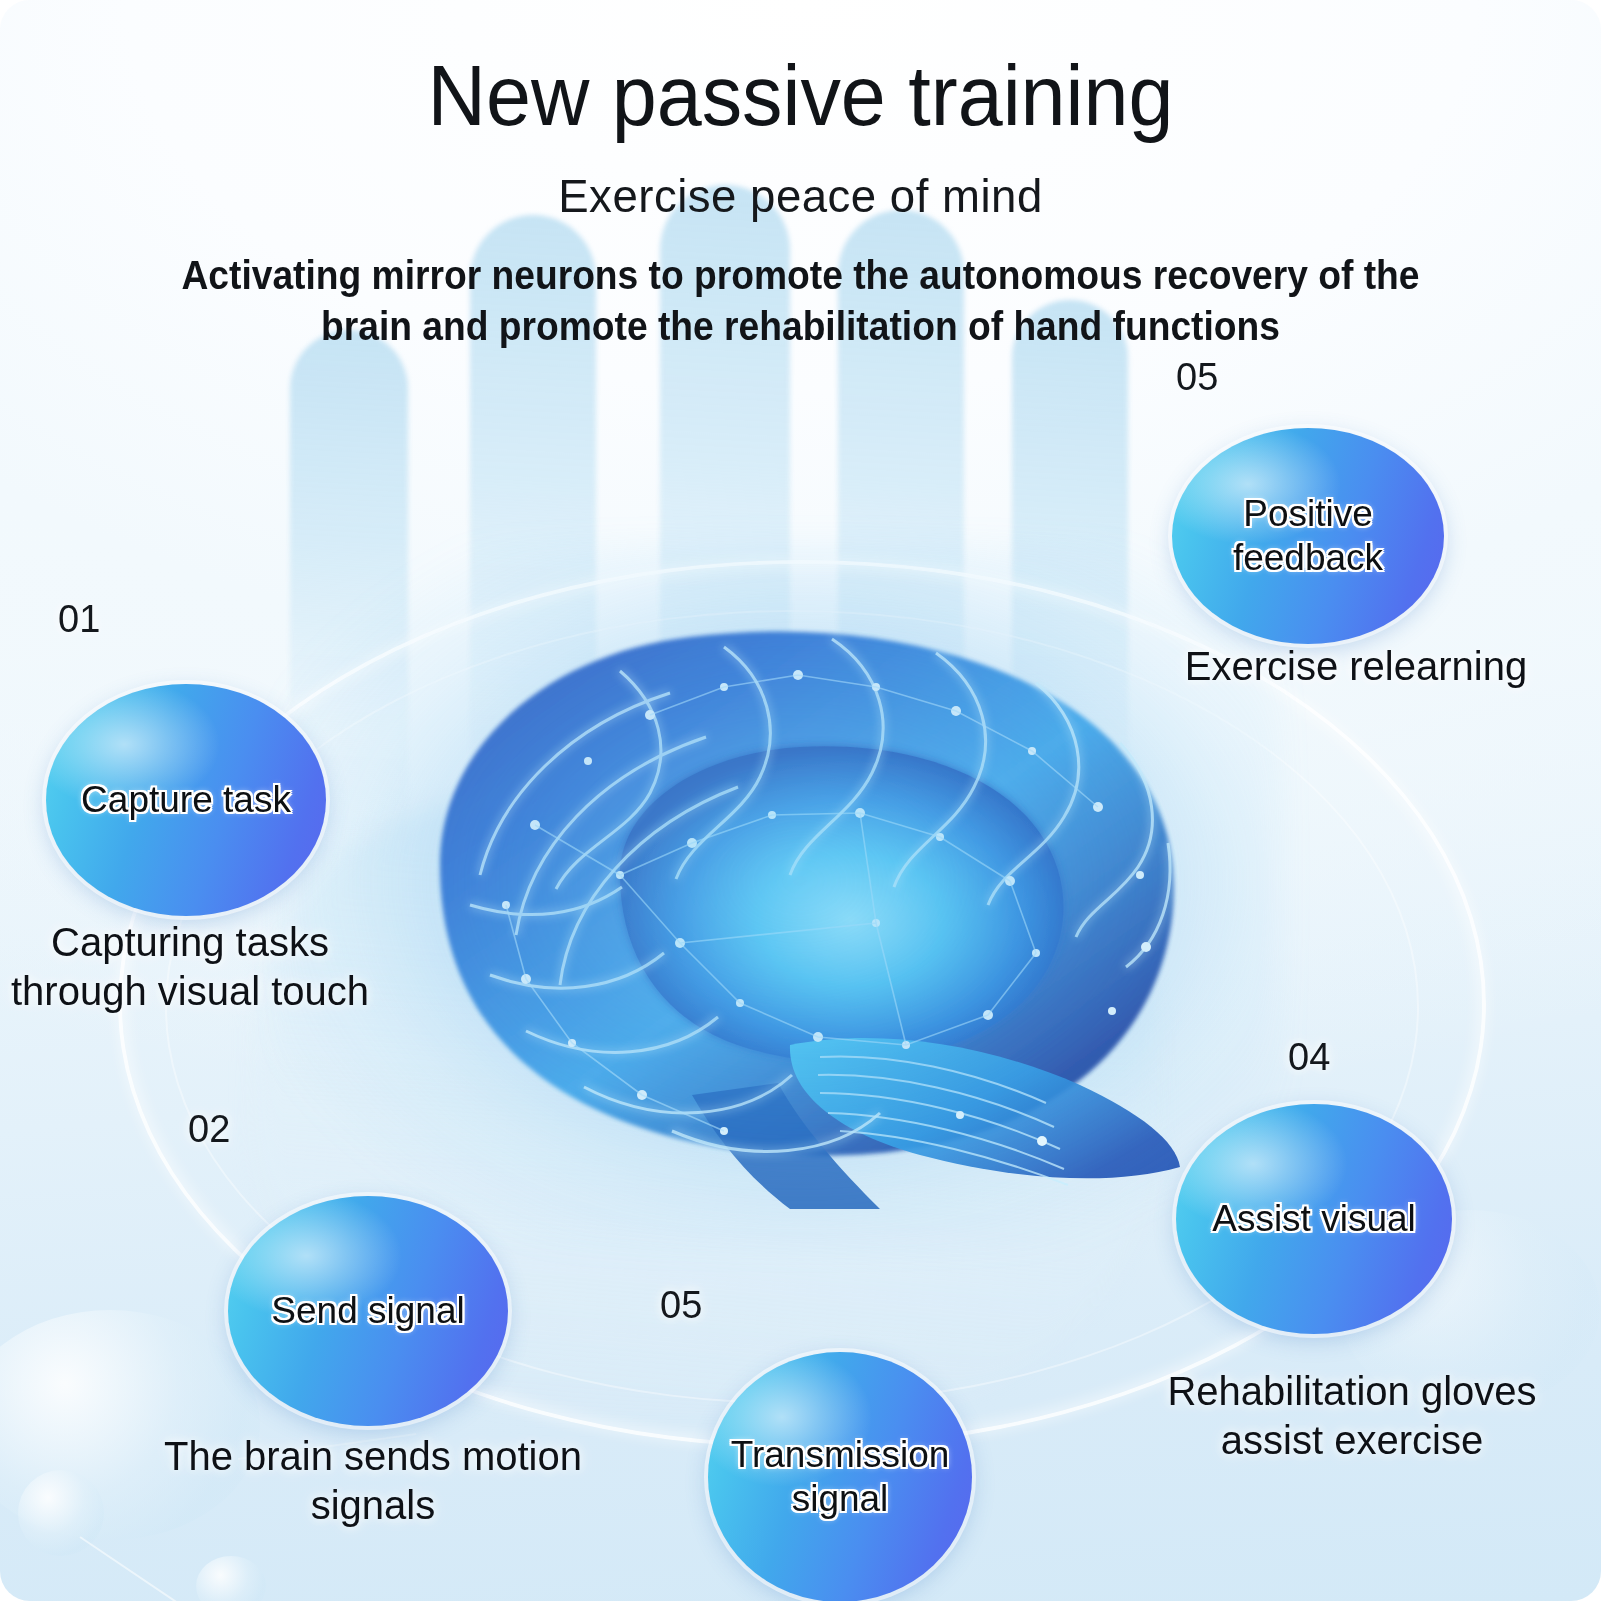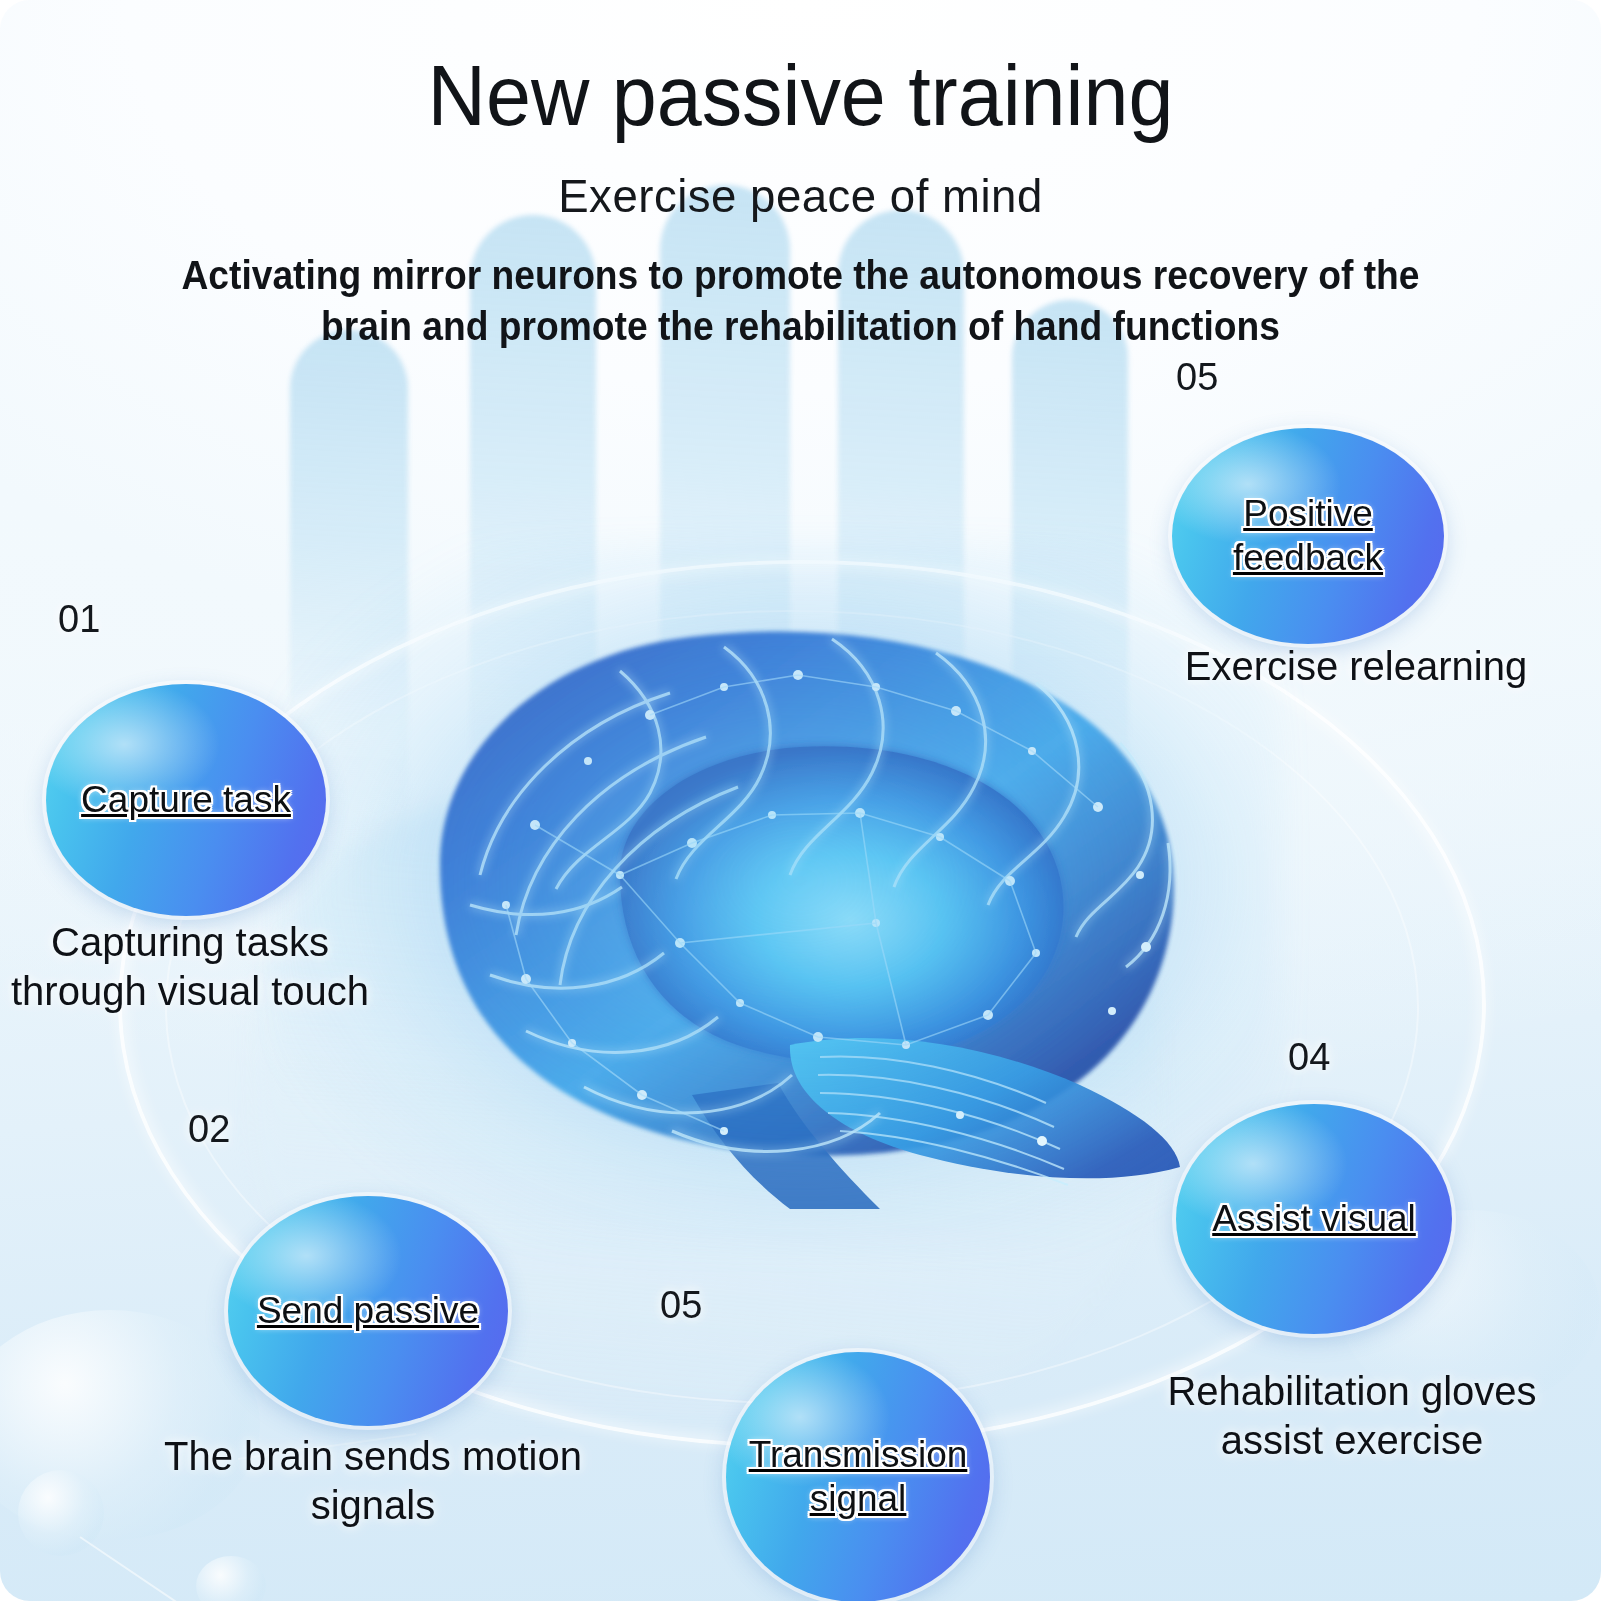--- a/index.html
+++ b/index.html
@@ -87,21 +87,21 @@
     font-family:"Liberation Sans","DejaVu Sans",sans-serif;
     text-shadow:0 0 8px rgba(255,255,255,.95), 0 0 16px rgba(255,255,255,.8);
     white-space:nowrap;
   }
   .bubble{
     position:absolute;border-radius:50%;
     background:
       radial-gradient(ellipse 55% 45% at 28% 26%, rgba(255,255,255,.58) 0%, rgba(255,255,255,0) 62%),
       linear-gradient(108deg, #58d4f0 0%, #49c3ee 16%, #41a8ec 38%, #4a8ef0 62%, #5271ef 85%, #5a66ee 100%);
     box-shadow:0 0 0 4px rgba(255,255,255,.55), 0 6px 22px rgba(70,130,200,.30);
-    display:flex;align-items:center;justify-content:center;text-align:center;text-decoration:underline;
+    display:flex;align-items:center;justify-content:center;text-align:center;
   }
   .bubble-label{
     font-size:37px;line-height:1.18;color:#0d1013;font-weight:400;
     font-family:"Liberation Sans","DejaVu Sans",sans-serif;
     padding:0 16px;
     text-shadow:
       -2px -2px 0 #fff, 2px -2px 0 #fff, -2px 2px 0 #fff, 2px 2px 0 #fff,
       -2px 0 0 #fff, 2px 0 0 #fff, 0 -2px 0 #fff, 0 2px 0 #fff,
       0 0 6px rgba(255,255,255,.9);
   }
@@ -264,29 +264,29 @@
     <div class="bubble" style="left:46px;top:684px;width:280px;height:232px;">
       <span class="bubble-label">Capture task</span>
     </div>
     <div class="caption" style="left:10px;top:918px;width:360px;">Capturing tasks
 through visual touch</div>
   </div>
 
   <div class="callout">
     <div class="num" style="left:188px;top:1110px;">02</div>
     <div class="bubble" style="left:228px;top:1196px;width:280px;height:230px;">
-      <span class="bubble-label">Send passive</span>
+      <span class="bubble-label">Send signal</span>
     </div>
     <div class="caption" style="left:108px;top:1432px;width:530px;">The brain sends motion
 signals</div>
   </div>
 
   <div class="callout">
     <div class="num" style="left:660px;top:1286px;">05</div>
-    <div class="bubble" style="left:726px;top:1352px;width:264px;height:250px;">
+    <div class="bubble" style="left:708px;top:1352px;width:264px;height:250px;">
       <span class="bubble-label">Transmission
 signal</span>
     </div>
   </div>
 
   <div class="callout">
     <div class="num" style="left:1288px;top:1026px;margin-top:12px;">04</div>
     <div class="bubble" style="left:1176px;top:1104px;width:276px;height:230px;">
       <span class="bubble-label">Assist visual</span>
     </div>

